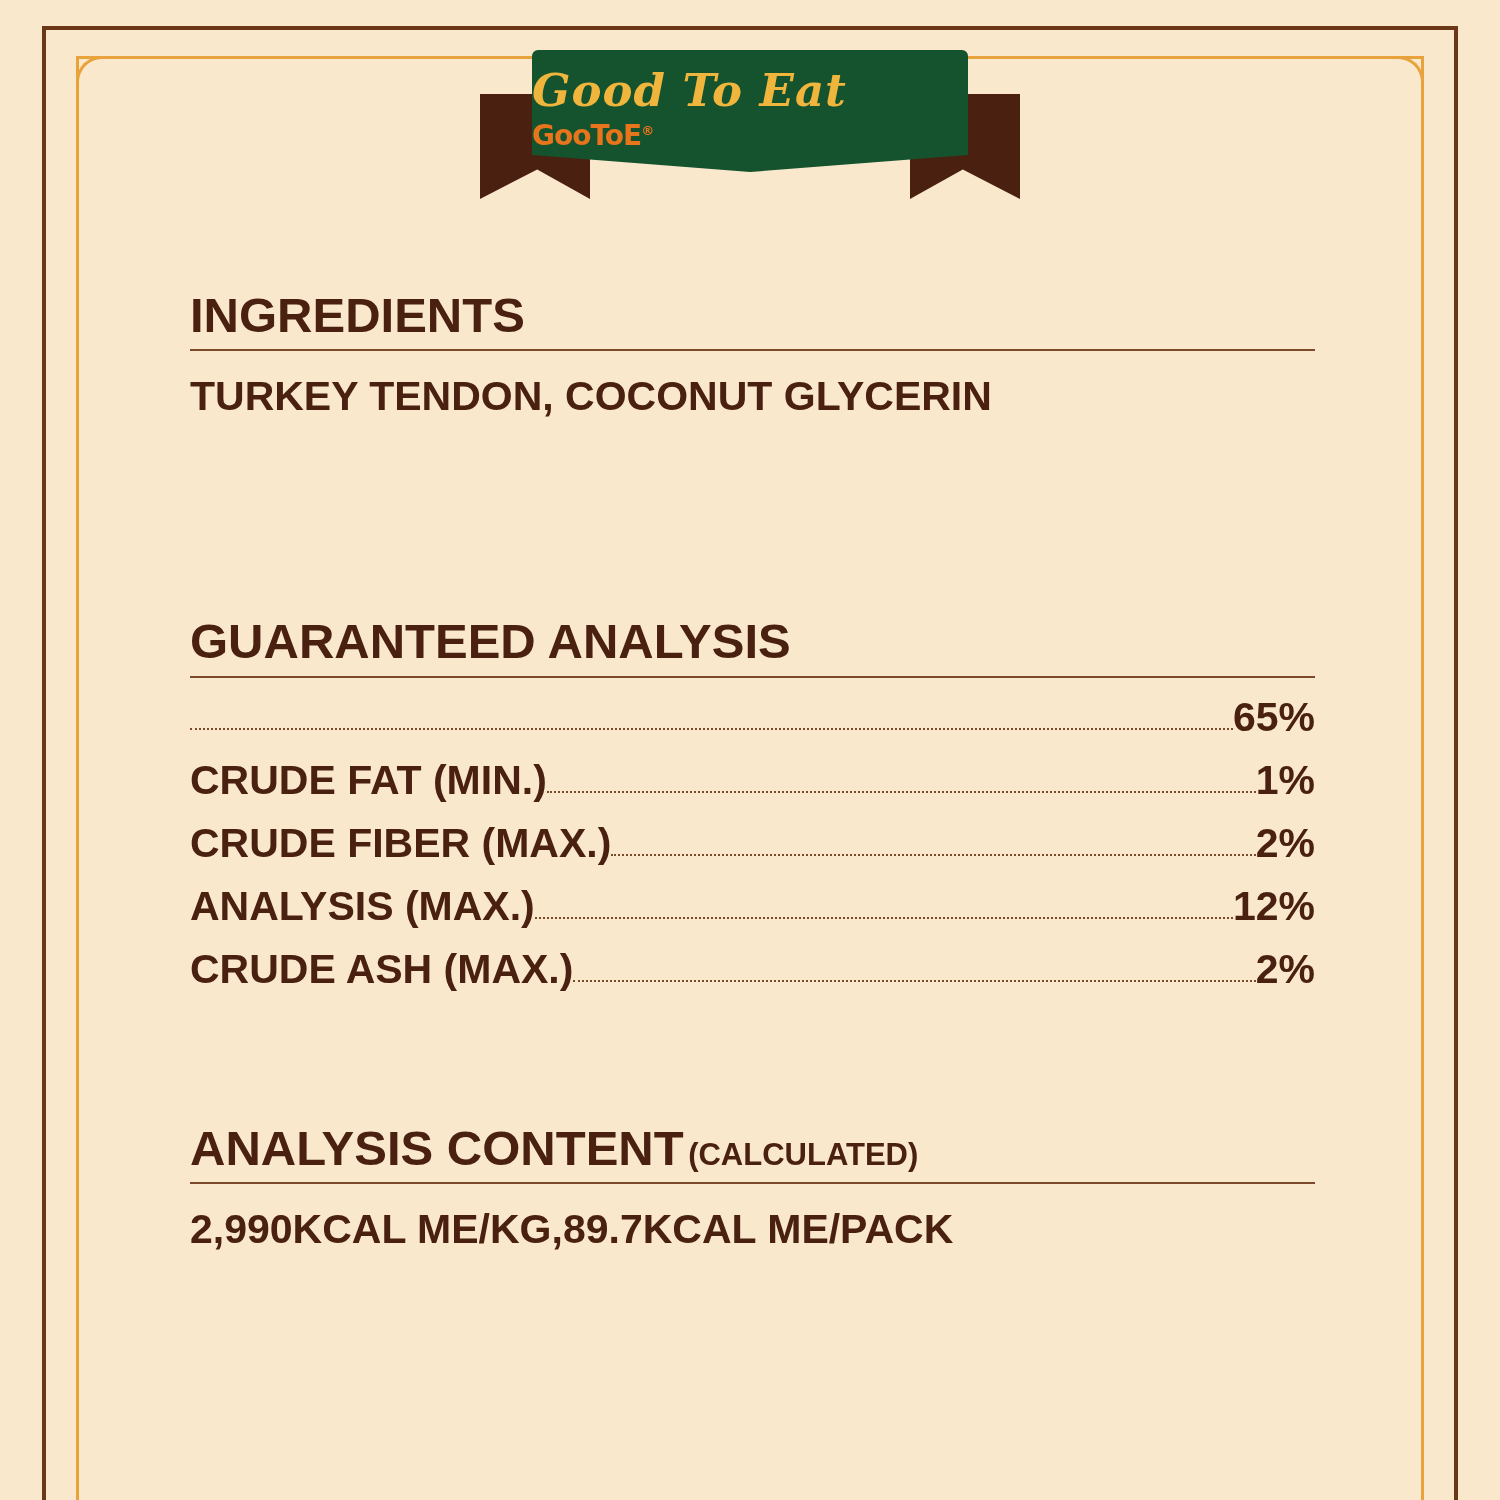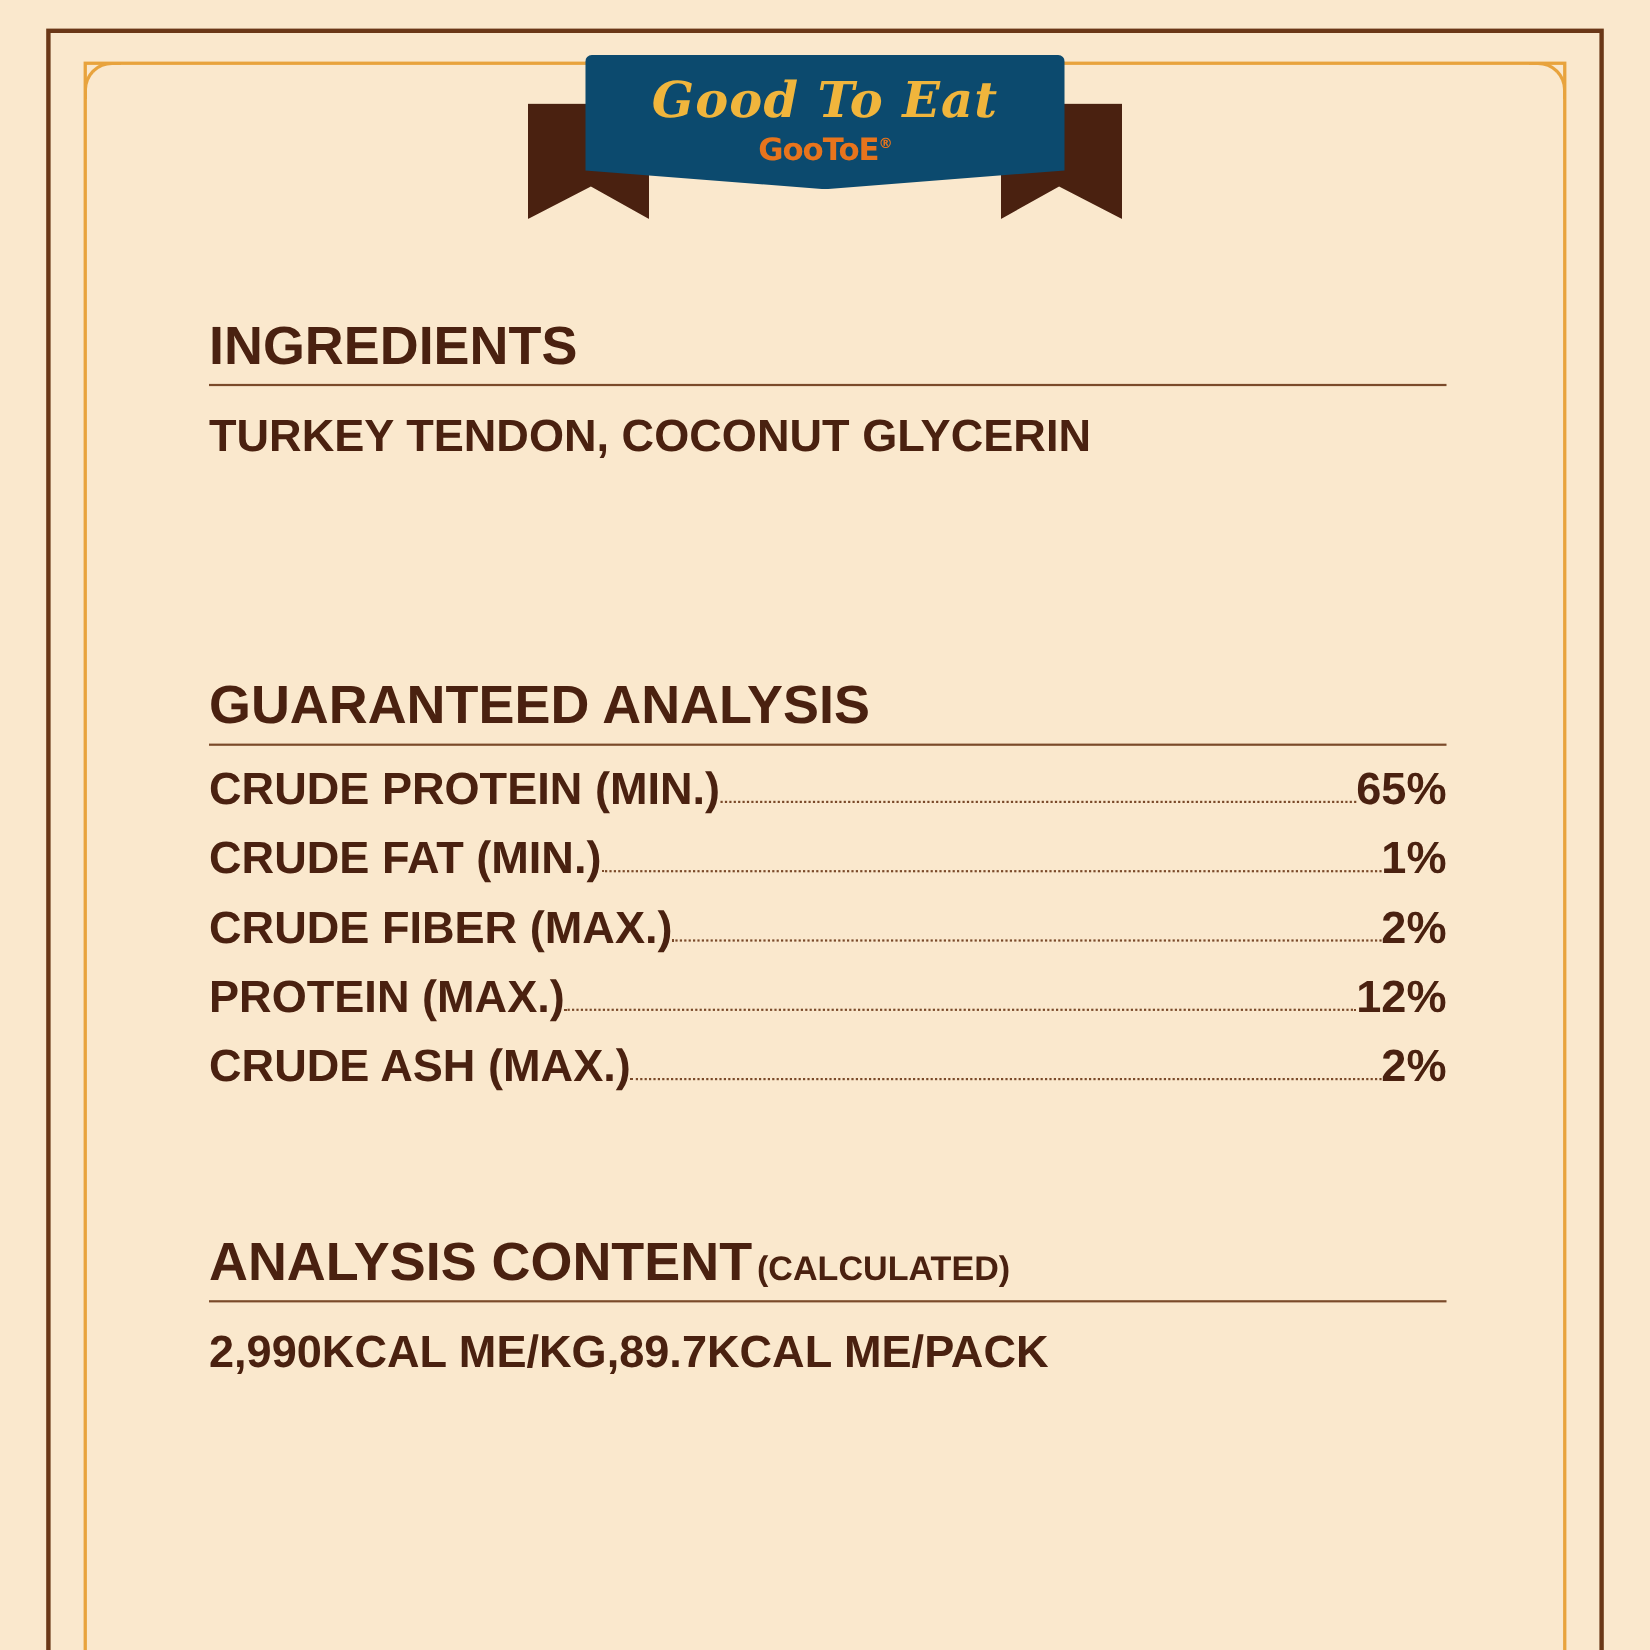--- a/index.html
+++ b/index.html
@@ -77,26 +77,26 @@
   .ribbon-right {
     right: 0;
     clip-path: polygon(0 0, 100% 0, 100% 100%, 48% 72%, 0 100%);
   }
   .ribbon-main {
     position: absolute;
     left: 52px;
     top: 16px;
     width: 436px;
     height: 122px;
-    background: #0c4a6e;
+    background: #14532d;
     border-radius: 6px 6px 10px 10px;
     clip-path: polygon(0 0, 100% 0, 100% 86%, 50% 100%, 0 86%);
     display: flex;
     flex-direction: column;
-    align-items: center;
+    align-items: flex-start;
     justify-content: flex-start;
     padding-top: 14px;
     box-sizing: border-box;
   }
   .brand-title {
     font-family: "DejaVu Serif", serif;
     font-style: italic;
     font-weight: bold;
     font-size: 45px;
     color: #f0b53c;
@@ -219,39 +219,38 @@
 
     <div>
       <div class="section-head">
         <span class="big">GUARANTEED ANALYSIS</span>
       </div>
       <div class="rule"></div>
 
       <div class="ga-rows">
 
         <div class="ga-row">
-          <span class="ga-label">CRUDE PROTEIN (MIN.)</span>
           <span class="ga-dots"></span>
           <span class="ga-value">65%</span>
         </div>
 
         <div class="ga-row">
           <span class="ga-label">CRUDE FAT (MIN.)</span>
           <span class="ga-dots"></span>
           <span class="ga-value">1%</span>
         </div>
 
         <div class="ga-row">
           <span class="ga-label">CRUDE FIBER (MAX.)</span>
           <span class="ga-dots"></span>
           <span class="ga-value">2%</span>
         </div>
 
         <div class="ga-row">
-          <span class="ga-label">PROTEIN (MAX.)</span>
+          <span class="ga-label">ANALYSIS (MAX.)</span>
           <span class="ga-dots"></span>
           <span class="ga-value">12%</span>
         </div>
 
         <div class="ga-row">
           <span class="ga-label">CRUDE ASH (MAX.)</span>
           <span class="ga-dots"></span>
           <span class="ga-value">2%</span>
         </div>
 

